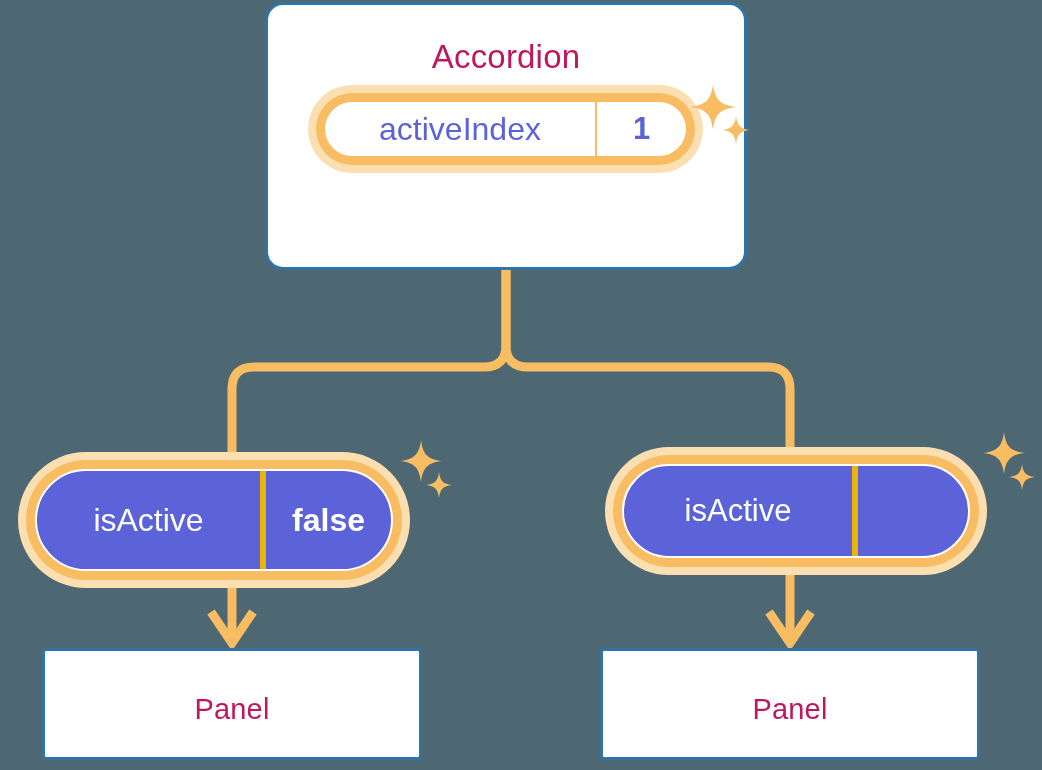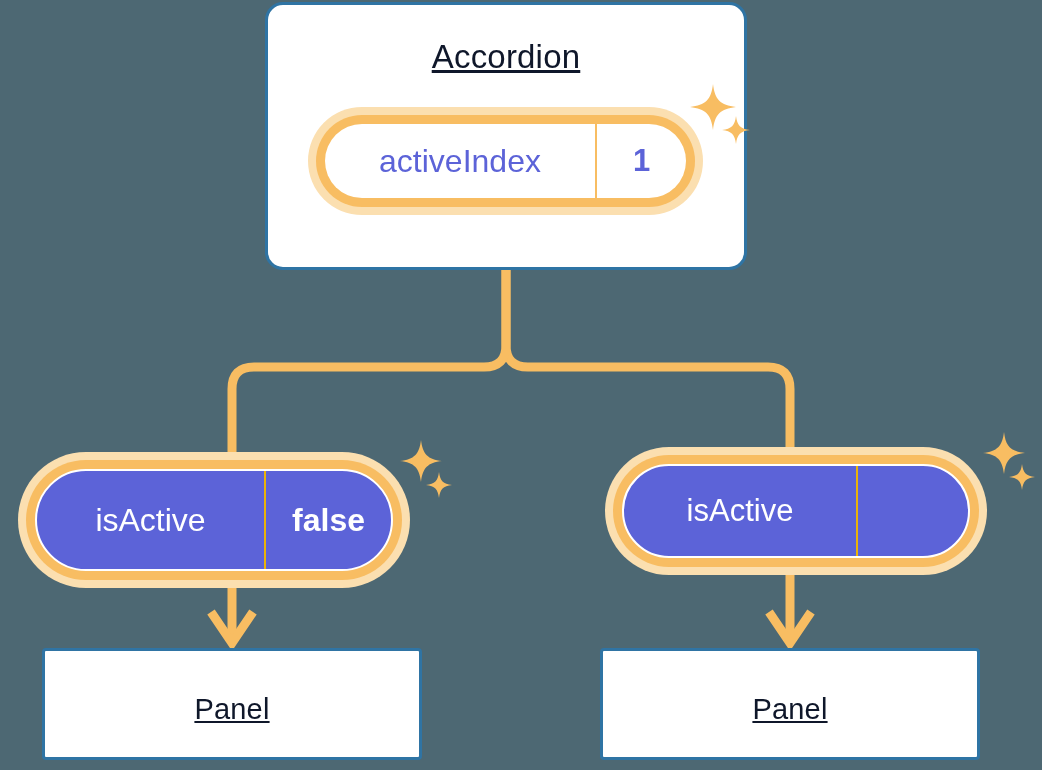--- a/index.html
+++ b/index.html
@@ -43,24 +43,23 @@
     top: 2px;
     width: 482px;
     height: 268px;
     border-radius: 18px;
   }
   .card-title {
     position: absolute;
     left: 0;
     right: 0;
     text-align: center;
-    color: #0f172a;
+    color: #be185d;
     font-size: 33px;
     letter-spacing: .2px;
-    text-decoration: underline;
   }
   #accordion-card .card-title {
     top: 33px;
   }
 
   .panel-card {
     width: 380px;
     height: 112px;
     border-radius: 4px;
   }
@@ -109,23 +108,23 @@
     justify-content: center;
     height: 100%;
     box-sizing: border-box;
     white-space: nowrap;
   }
   .badge .bval { font-weight: bold; }
 
   
   #badge-activeindex {
     left: 308px;
-    top: 107px;
+    top: 85px;
     width: 395px;
-    height: 108px;
+    height: 88px;
   }
   #badge-activeindex .inner {
     background: #ffffff;
   }
   #badge-activeindex .bname {
     flex: 0 0 272px;
     color: #5c63d8;
     font-size: 32px;
     border-right: 2px solid #f8bd62;
   }
@@ -138,21 +137,21 @@
   
   .badge-purple .inner {
     background: #5c63d8;
     border: 2px solid #ffffff;
   }
   .badge-purple .bname,
   .badge-purple .bval {
     color: #ffffff;
   }
   .badge-purple .bname {
-    border-right: 2px solid #eab308;
+    border-right: 6px solid #eab308;
   }
 
   #badge-left {
     left: 18px;
     top: 452px;
     width: 392px;
     height: 136px;
   }
   #badge-left .bname {
     flex: 0 0 229px;

